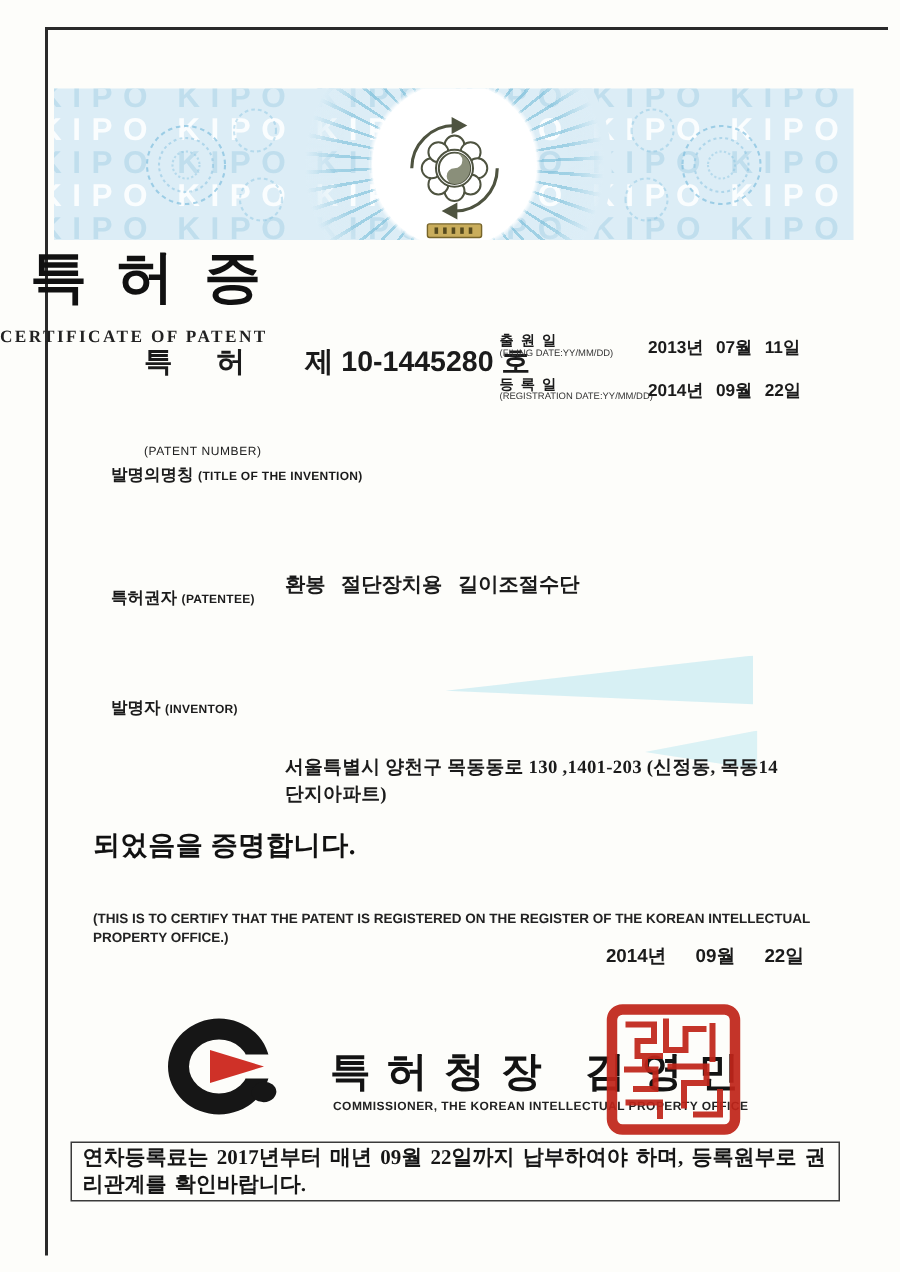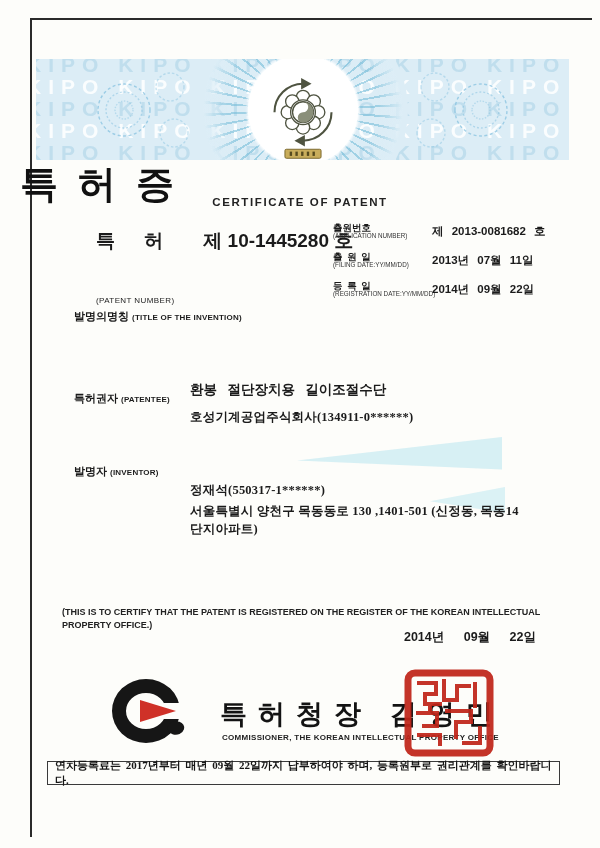--- a/index.html
+++ b/index.html
@@ -22,22 +22,22 @@
       radial-gradient(closest-side,#ffffff 0 52%,rgba(255,255,255,0) 55%),
       radial-gradient(closest-side,rgba(220,237,246,0) 0 72%,#dcedf6 95%),
       repeating-conic-gradient(rgba(110,185,214,0.55) 0deg 1.6deg,rgba(255,255,255,0) 1.6deg 7.2deg);}
   .rosette{position:absolute;top:6px;opacity:.85;}
   .rosette.left{left:48px;} .rosette.right{right:48px;transform:scaleX(-1);}
   .emblem{position:absolute;left:229px;top:12px;}
 
   
   .doc-title{position:absolute;left:0;right:0;top:159px;
     font-size:38px;font-weight:bold;letter-spacing:20px;text-indent:20px;color:#111;}
-  .doc-subtitle{position:absolute;left:0;right:0;top:196px;text-align:center;
-    font-size:11.5px;font-weight:600;letter-spacing:1.6px;color:#222;}
+  .doc-subtitle{position:absolute;left:0;right:0;top:219px;
+    font-size:11.5px;font-weight:600;letter-spacing:1.6px;color:#222;font-family:Liberation Serif, serif;}
 
   
   .patnum{position:absolute;left:96px;top:228px;font-size:19px;font-weight:bold;white-space:pre;}
   .patnum .kr{word-spacing:24px;margin-right:40px;}
   .patnum-en{position:absolute;left:96px;top:256px;font-size:8px;letter-spacing:.4px;color:#222;margin-top:40px;}
 
   .fields{position:absolute;left:333px;top:223px;}
   .field-row{position:relative;height:29px;}
   .f-kr{font-size:9.5px;font-weight:bold;line-height:1.1;word-spacing:2px;}
   .f-en{font-size:6.3px;color:#333;line-height:1.1;}
@@ -74,23 +74,23 @@
     border-left:36px solid #cf3128;}
   .logo-blob{position:absolute;left:56px;top:42px;width:16px;height:14px;background:#161616;
     border-radius:58% 42% 60% 40%;transform:rotate(18deg);}
   .comm-name{position:absolute;left:220px;top:696px;font-size:27px;font-weight:800;
     letter-spacing:11px;white-space:nowrap;color:#131313;}
   .comm-en{position:absolute;left:222px;top:733px;font-size:8px;font-weight:600;
     letter-spacing:.3px;color:#222;white-space:nowrap;}
   .seal{position:absolute;left:404px;top:669px;z-index:5;opacity:.93;}
 
   
-  .note-box{position:absolute;left:47px;top:761px;width:513px;height:24px;
+  .note-box{position:absolute;left:47px;top:761px;width:513px;height:40px;
     border:1.3px solid #3a3a3a;display:flex;align-items:center;box-sizing:border-box;
-    padding-left:7px;font-size:11px;font-weight:600;word-spacing:2px;color:#161616;}
+    padding-left:7px;font-size:14px;font-weight:600;word-spacing:2px;color:#161616;}
 </style>
 </head>
 <body>
 
 <div class="page">
 
   <div class="frame-top"></div>
   <div class="frame-left"></div>
 
   <div class="banner">
@@ -153,51 +153,45 @@
   </div>
 
   <div class="doc-title">특허증</div>
   <div class="doc-subtitle">CERTIFICATE OF PATENT</div>
 
   <div class="patnum"><span class="kr">특 허</span><span>제 10-1445280 호</span></div>
   <div class="patnum-en">(PATENT NUMBER)</div>
 
   <div class="fields">
     <div class="field-row">
-      <div class="f-kr">출원번호</div>
-      <div class="f-en">(APPLICATION NUMBER)</div>
-      <div class="f-val">제 2013-0081682 호</div>
-    </div>
-    <div class="field-row">
       <div class="f-kr">출 원 일</div>
       <div class="f-en">(FILING DATE:YY/MM/DD)</div>
       <div class="f-val">2013년 07월 11일</div>
     </div>
     <div class="field-row">
       <div class="f-kr">등 록 일</div>
       <div class="f-en">(REGISTRATION DATE:YY/MM/DD)</div>
       <div class="f-val">2014년 09월 22일</div>
     </div>
   </div>
 
   <div class="sec-label" style="left:74px;top:309px;"><span>발명의명칭</span> <span class="en">(TITLE OF THE INVENTION)</span></div>
   <div class="sec-value serifk" style="left:190px;top:337px;margin-top:44px;">환봉 절단장치용 길이조절수단</div>
 
   <div class="sec-label" style="left:74px;top:391px;"><span>특허권자</span> <span class="en">(PATENTEE)</span></div>
-  <div class="body-line serifk" style="left:190px;top:409px;">호성기계공업주식회사(134911-0******)</div>
 
   <div class="wedge1"></div>
   <div class="wedge2"></div>
 
   <div class="sec-label" style="left:74px;top:464px;"><span>발명자</span> <span class="en">(INVENTOR)</span></div>
-  <div class="body-line serifk" style="left:190px;top:482px;">정재석(550317-1******)</div>
-  <div class="body-line serifk" style="left:190px;top:503px;">서울특별시 양천구 목동동로 130 ,1401-501 (신정동, 목동14</div>
+  <div class="body-line serifk" style="left:190px;top:503px;">서울특별시 양천구 목동동로 130 ,1401-203 (신정동, 목동14</div>
   <div class="body-line serifk" style="left:190px;top:521px;">단지아파트)</div>
 
   <div class="statement serifk">
+    <div>되었음을 증명합니다.</div>
   </div>
   <div class="statement-en">(THIS IS TO CERTIFY THAT THE PATENT IS REGISTERED ON THE REGISTER OF THE KOREAN INTELLECTUAL PROPERTY OFFICE.)</div>
   <div class="reg-date">2014년 09월 22일</div>
 
   <div class="kipo-logo">
     <div class="logo-ring"></div>
     <div class="logo-gap"></div>
     <div class="logo-arrow"></div>
     <div class="logo-blob"></div>
   </div>

